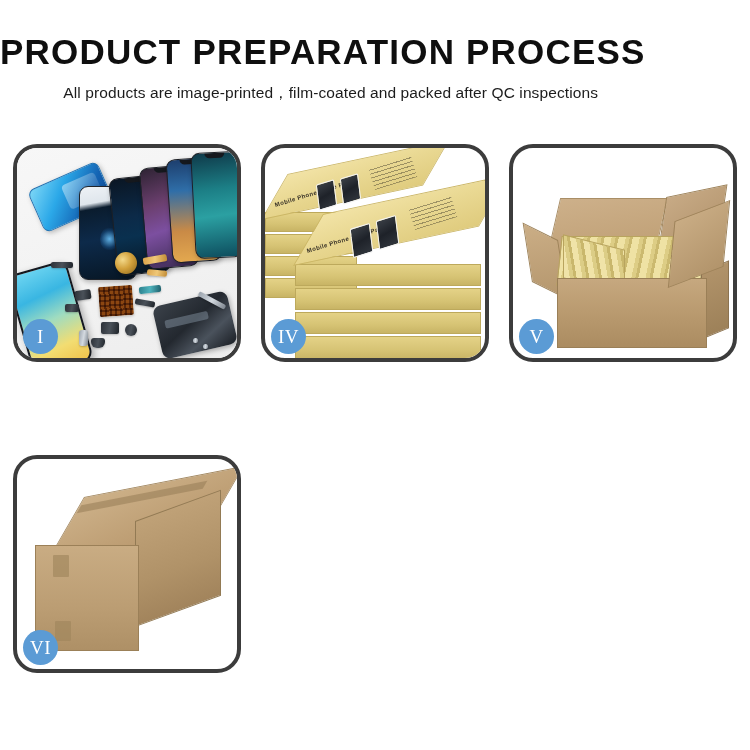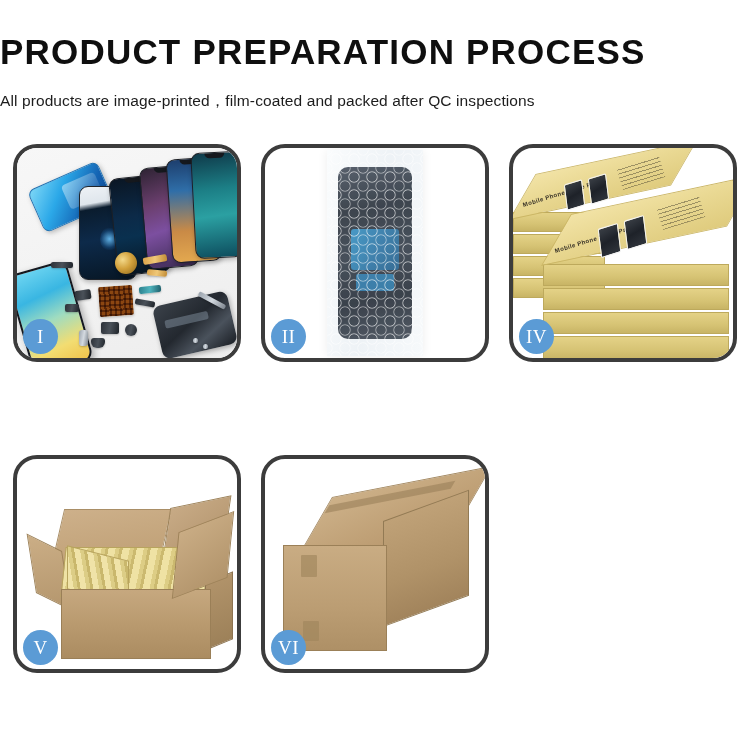--- a/index.html
+++ b/index.html
@@ -13,32 +13,32 @@
     font-family: "Liberation Sans", sans-serif;
     color: #1a1a1a;
     overflow: hidden;
     position: relative;
   }
 
   
   .header {
     width: 598px;
     padding-top: 34px;
-    text-align: left;
+    text-align: right;
   }
   .page-title {
     font-size: 35px;
     font-weight: 700;
     letter-spacing: 1.2px;
     color: #0f0f0f;
     line-height: 1.05;
     white-space: nowrap;
   }
   .page-subtitle {
-    margin-top: 20px;
+    margin-top: 12px;
     font-size: 15.5px;
     font-weight: 400;
     color: #1c1c1c;
     letter-spacing: 0.1px;
     white-space: nowrap;
   }
 
   
   .grid {
     position: absolute;
@@ -504,32 +504,20 @@
       <div class="part dark" style="left:108px; top:176px; width:12px; height:12px; border-radius:50%;"></div>
       <div class="part silver" style="left:62px;  top:182px; width:9px;  height:16px; border-radius:3px;"></div>
       <div class="part dark" style="left:74px;  top:190px; width:14px; height:10px; border-radius:3px 3px 6px 6px;"></div>
       <div class="part silver" style="left:176px; top:190px; width:5px;  height:5px;  border-radius:50%;"></div>
       <div class="part silver" style="left:186px; top:196px; width:5px;  height:5px;  border-radius:50%;"></div>
       <div class="part silver" style="left:180px; top:150px; width:30px; height:5px; transform:rotate(28deg);"></div>
     </div>
     <div class="badge">I</div>
   </div>
 
-  <div class="panel">
-    <div class="panel-stage">
-      <div class="bw-sheet">
-        <div class="bw-phone">
-          <div class="bw-label"></div>
-          <div class="bw-label2"></div>
-        </div>
-        <div class="bubbles"></div>
-      </div>
-    </div>
-    <div class="badge">II</div>
-  </div>
 
 
   <div class="panel">
     <div class="panel-stage">
       <div class="stack">
 
         <div class="ybox" style="left:0px; top:64px; width:92px; height:18px;">
           <div class="front" style="top:0; height:18px;"></div>
         </div>
         <div class="ybox" style="left:0px; top:86px; width:92px; height:18px;">

